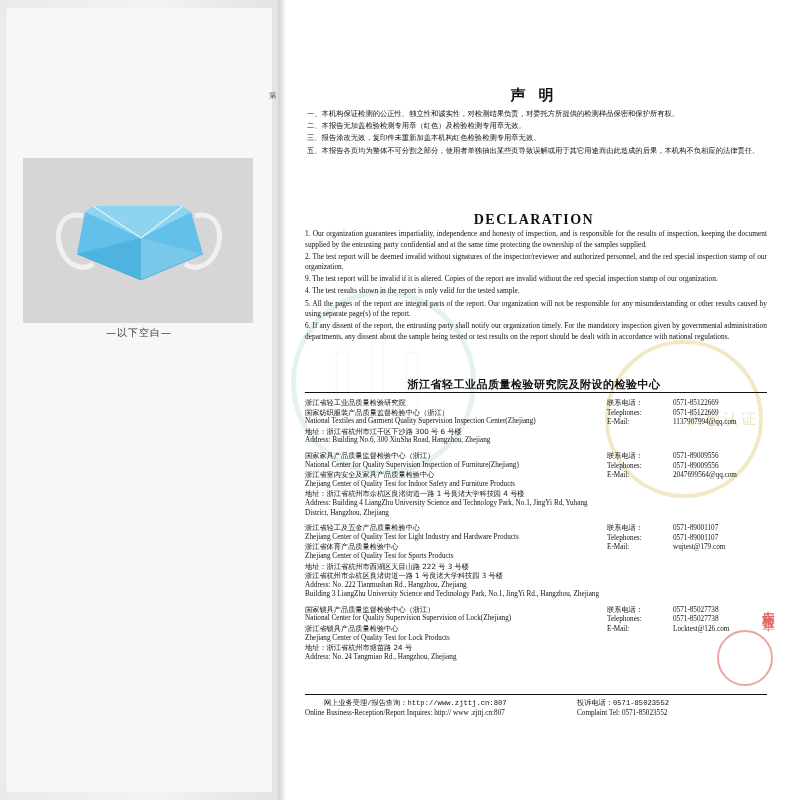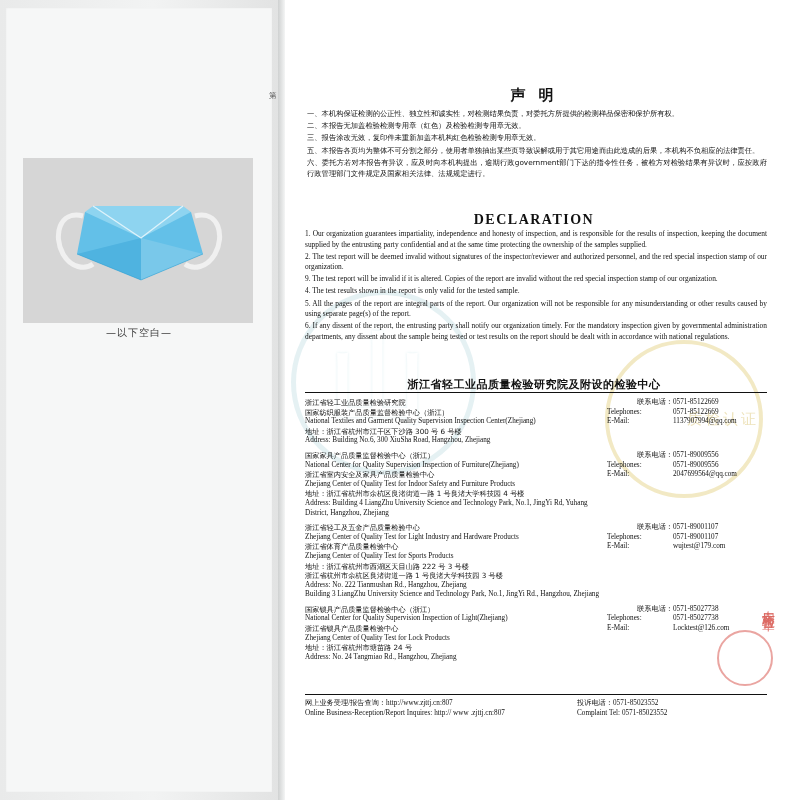--- a/index.html
+++ b/index.html
@@ -274,41 +274,41 @@
   }
   .center-right {
     position: absolute;
     right: 0;
     top: 2px;
     width: 160px;
     font-size: 7.2px;
     line-height: 9.6px;
     color: #111;
   }
-  .center-right .lbl-cn { font-family: Liberation Mono, monospace; text-align: right; }
+  .center-right .lbl-cn { font-family: Liberation Sans, sans-serif; }
   .center-right .val { font-family: "Liberation Serif", serif; }
   .cr-line { white-space: nowrap; }
   .cr-line .k { display: inline-block; width: 66px; }
   .footer {
     position: absolute;
     left: 20px;
     top: 680px;
     width: 462px;
     font-size: 7.2px;
     line-height: 10px;
     color: #111;
   }
   .footer .row { position: relative; }
   .footer .right {
     position: absolute;
     right: 0;
     top: 0;
     width: 190px;
   }
-  .footer .cn { font-family: Liberation Serif, serif; }
+  .footer .cn { font-family: Liberation Mono, monospace; margin-left: 19px; }
 </style>
 </head>
 <body>
 
 <div id="page">
 
   <div class="left-page">
     <div class="left-page-inner">
 
       <div class="photo-frame">
@@ -348,21 +348,20 @@
       <div class="wm wm-redstamp">专用检验章</div>
       <div class="wm wm-redcircle"></div>
 
       <div class="cn-title">声 明</div>
 
       <div class="cn-list">
         <p>一、本机构保证检测的公正性、独立性和诚实性，对检测结果负责，对委托方所提供的检测样品保密和保护所有权。</p>
         <p>二、本报告无加盖检验检测专用章（红色）及检验检测专用章无效。</p>
         <p>三、报告涂改无效，复印件未重新加盖本机构红色检验检测专用章无效。</p>
         <p>五、本报告各页均为整体不可分割之部分，使用者单独抽出某些页导致误解或用于其它用途而由此造成的后果，本机构不负相应的法律责任。</p>
-        <p>六、委托方若对本报告有异议，应及时向本机构提出，逾期行政government部门下达的指令性任务，被检方对检验结果有异议时，应按政府行政管理部门文件规定及国家相关法律、法规规定进行。</p>
       </div>
 
       <div class="en-title">DECLARATION</div>
 
       <div class="en-list">
         <p>1. Our organization guarantees impartiality, independence and honesty of inspection, and is responsible for the results of inspection, keeping the document supplied by the entrusting party confidential and at the same time protecting the ownership of the samples supplied.</p>
         <p>2. The test report will be deemed invalid without signatures of the inspector/reviewer and authorized personnel, and the red special inspection stamp of our organization.</p>
         <p>9. The test report will be invalid if it is altered. Copies of the report are invalid without the red special inspection stamp of our organization.</p>
         <p>4. The test results shown in the report is only valid for the tested sample.</p>
         <p>5. All the pages of the report are integral parts of the report. Our organization will not be responsible for any misunderstanding or other results caused by using separate page(s) of the report.</p>
@@ -422,21 +421,21 @@
           <div class="center-right">
             <div class="cr-line"><span class="k lbl-cn">联系电话：</span><span class="val">0571-89001107</span></div>
             <div class="cr-line"><span class="k">Telephones:</span><span class="val">0571-89001107</span></div>
             <div class="cr-line"><span class="k">E-Mail:</span><span class="val">wujtest@179.com</span></div>
           </div>
         </div>
 
         <div class="center-block">
           <div class="center-left">
             <div class="cn">国家锁具产品质量监督检验中心（浙江）</div>
-            <div class="en">National Center for Quality Supervision Inspection of Light(Zhejiang)</div>
+            <div class="en">National Center for Quality Supervision Supervision of Lock(Zhejiang)</div>
             <div class="cn">浙江省锁具产品质量检验中心</div>
             <div class="en">Zhejiang Center of Quality Test for Lock Products</div>
             <div class="cn">地址：浙江省杭州市塘苗路 24 号</div>
             <div class="en">Address: No. 24 Tangmiao Rd., Hangzhou, Zhejiang</div>
           </div>
           <div class="center-right">
             <div class="cr-line"><span class="k lbl-cn">联系电话：</span><span class="val">0571-85027738</span></div>
             <div class="cr-line"><span class="k">Telephones:</span><span class="val">0571-85027738</span></div>
             <div class="cr-line"><span class="k">E-Mail:</span><span class="val">Locktest@126.com</span></div>
           </div>

